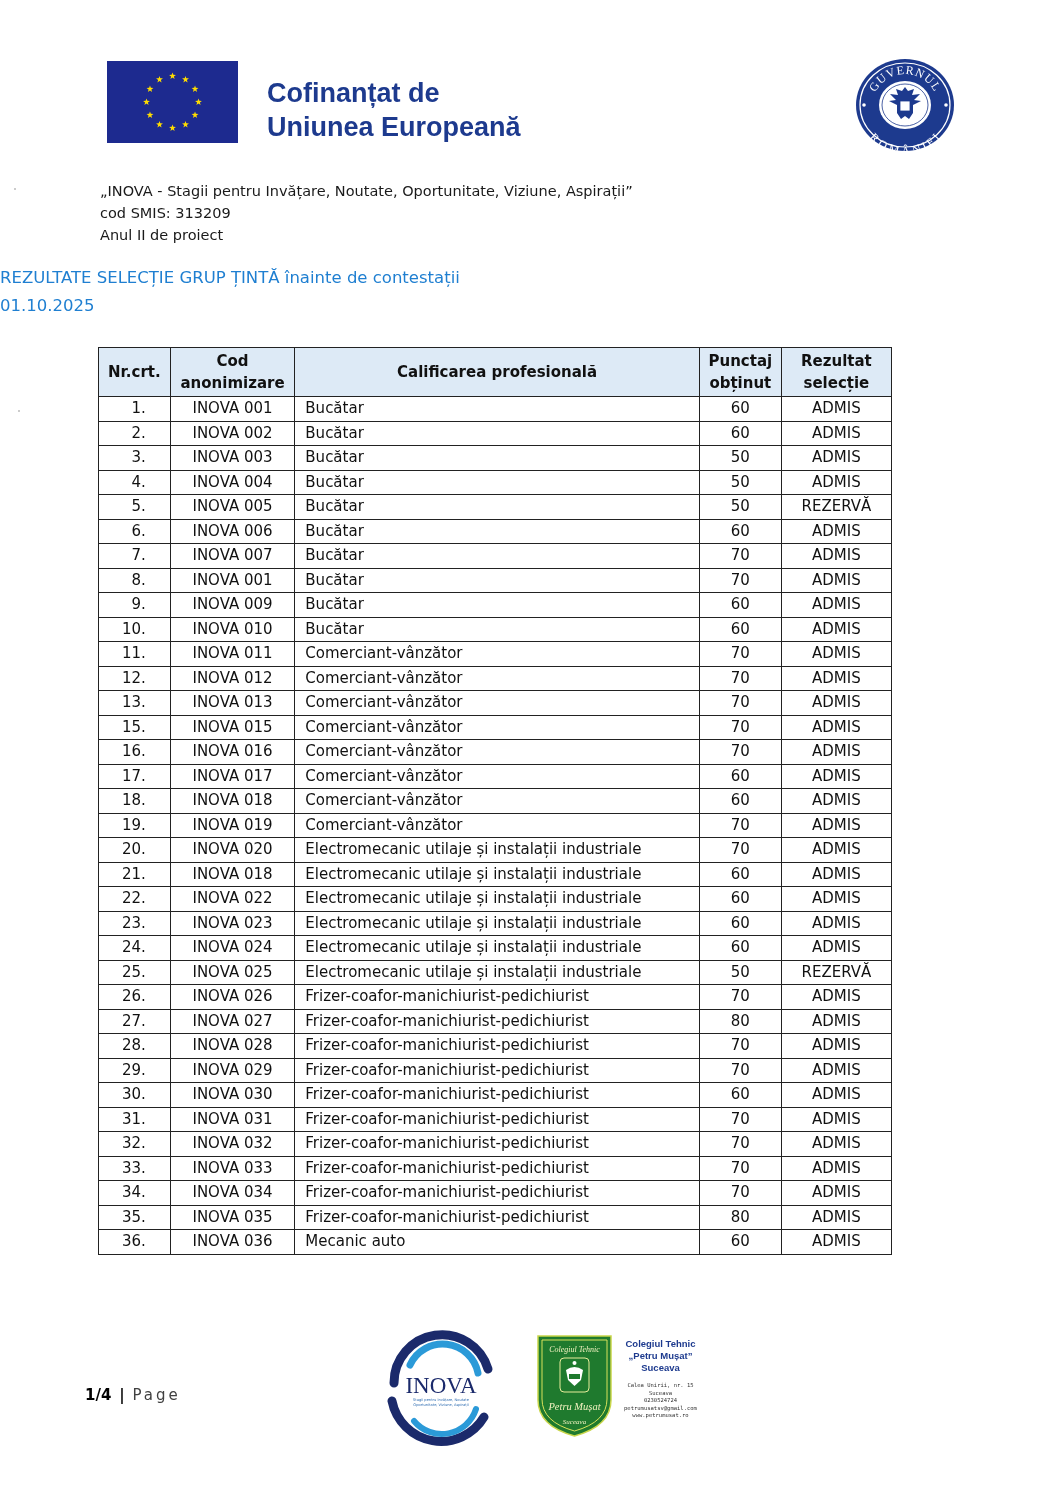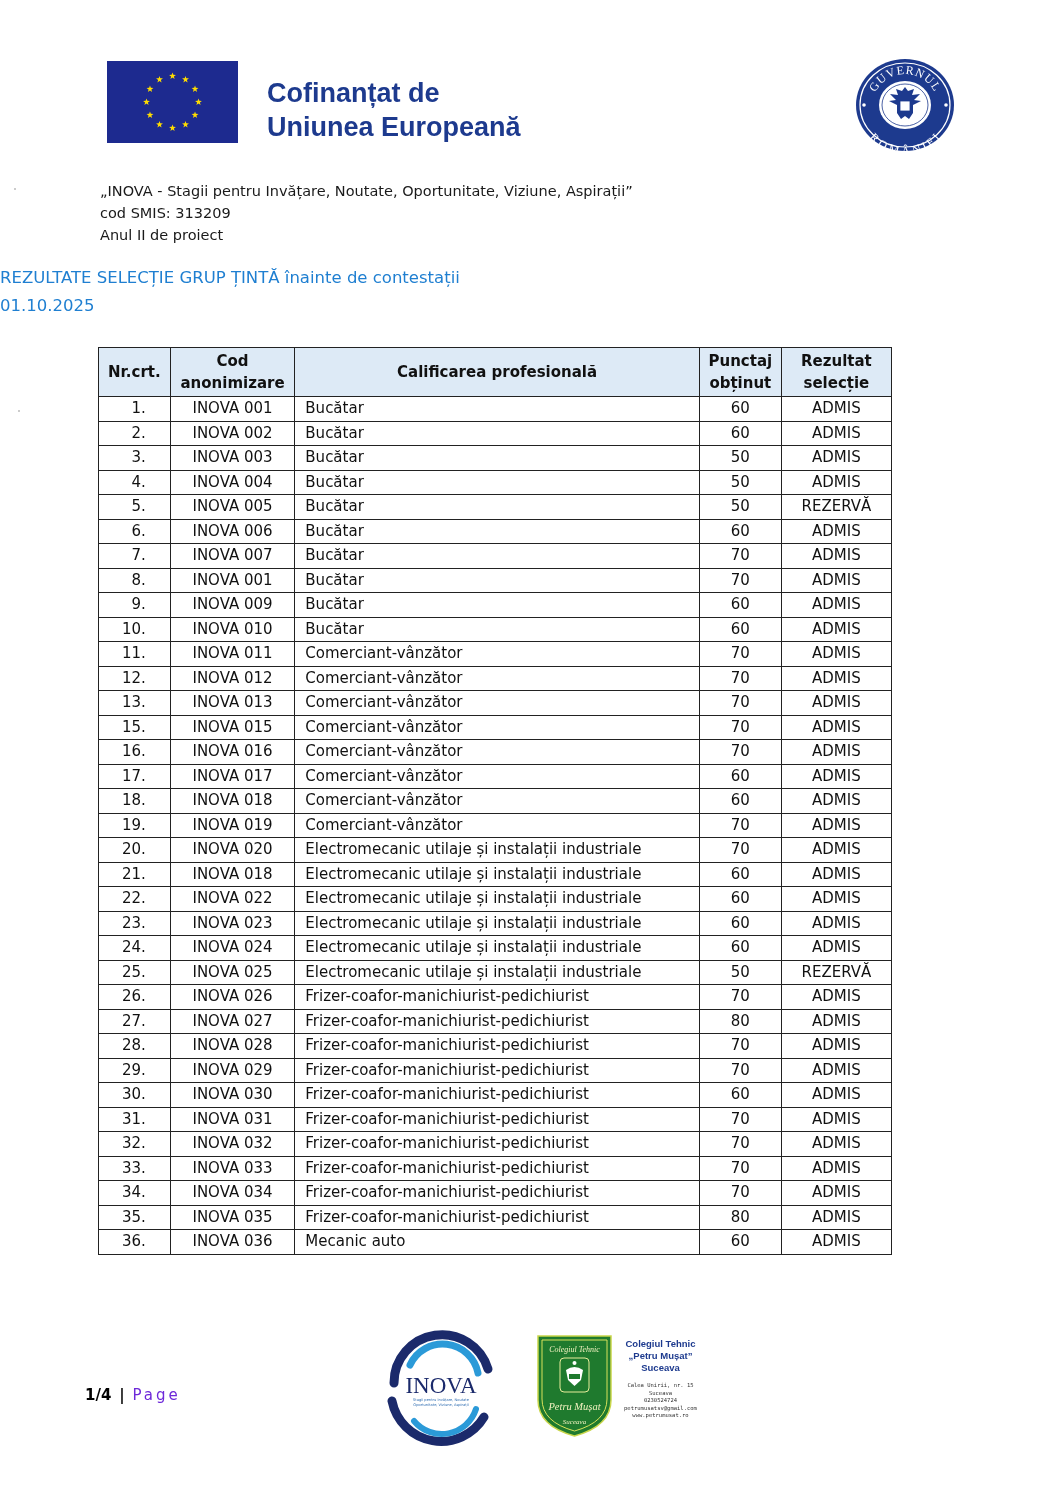--- a/index.html
+++ b/index.html
@@ -33,21 +33,21 @@
   td.nr { text-align: right; padding-right: 24px !important; }
   td.cod { text-align: center; }
   td.cal { text-align: left; padding-left: 10px !important; }
   td.pun { text-align: center; }
   td.rez { text-align: center; }
 
   
   .page-num { position: absolute; left: 85px; top: 1386px; font-family: "DejaVu Sans", sans-serif; font-size: 15px; }
   .page-num .bold { font-weight: bold; color: #000000; }
   .page-num .sep { font-weight: bold; color: #111; margin: 0 3px; }
-  .page-num .word { color: #6d28d9; letter-spacing: 3px; }
+  .page-num .word { color: #404040; letter-spacing: 3px; }
 
   .inova-logo { position: absolute; left: 380px; top: 1325px; width: 122px; height: 122px; }
   .inova-logo svg { width: 100%; height: 100%; display: block; }
 
   .school-crest { position: absolute; left: 536px; top: 1334px; width: 77px; height: 104px; }
   .school-crest svg { width: 100%; height: 100%; display: block; }
   .school-info { position: absolute; left: 618px; top: 1338px; width: 85px; text-align: center; }
   .school-name { color: #1d3a8e; font-weight: bold; font-size: 9.5px; line-height: 12px; font-family: "Liberation Sans", sans-serif; }
   .school-addr { color: #333; font-size: 5.5px; line-height: 7.5px; margin-top: 8px; font-family: "DejaVu Sans Mono", monospace; }
 

